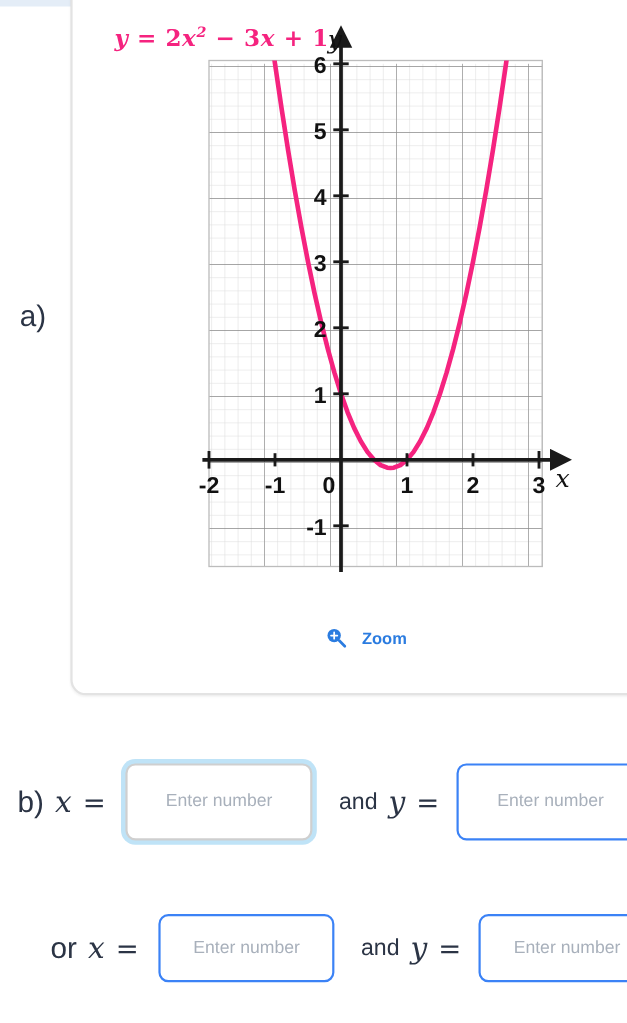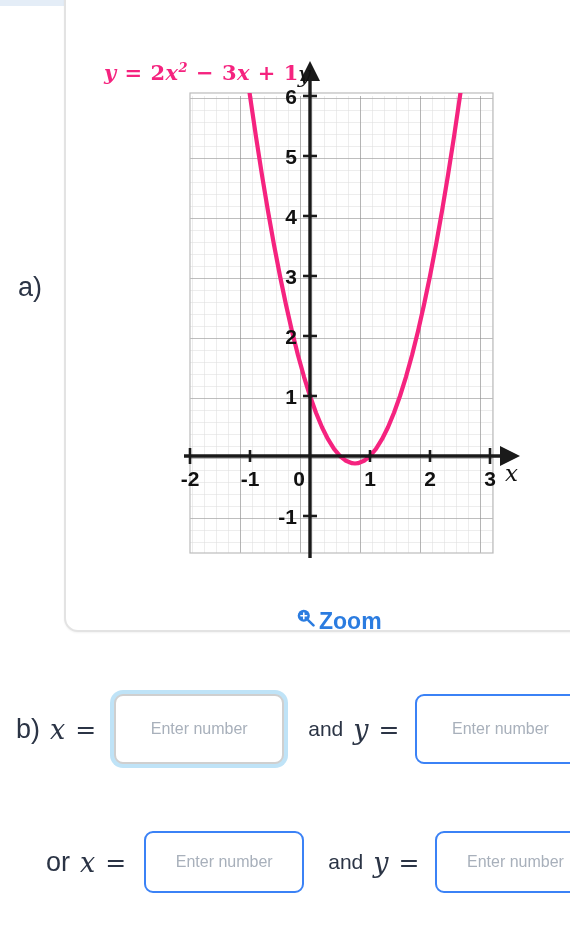--- a/index.html
+++ b/index.html
@@ -31,41 +31,41 @@
   #graph-card{
     position:absolute;left:64px;top:-24px;
     width:560px;height:656px;
     background:#ffffff;
     border:2px solid #e3e3e3;
     border-radius:14px;
     box-sizing:border-box;
     box-shadow:0 1px 2px rgba(0,0,0,.05);
   }
   #graph-inner{
-    position:absolute;left:0;top:0;width:538px;height:632px;margin-top:38px;
+    position:absolute;left:0;top:0;width:538px;height:632px;
   }
   
   #equation{
     position:absolute;left:104px;top:22px;
     font-family:"DejaVu Serif", serif;
     font-weight:bold;
     font-style:italic;
     font-size:21px;
     color:#f5237f;
     white-space:nowrap;
     letter-spacing:.5px;
   }
   #equation .sup{font-size:13px;vertical-align:super;font-style:italic;}
   #equation .op{font-style:normal;}
   
   #zoom-btn{
     position:absolute;left:296px;top:570px;
-    display:flex;align-items:flex-start;gap:4px;
+    display:flex;align-items:flex-end;gap:14px;
     color:#2b7ce0;
-    font-size:23px;font-weight:bold;
+    font-size:15px;font-weight:bold;
     cursor:pointer;
     background:none;border:none;padding:0;
     font-family:"Liberation Sans", sans-serif;
   }
   #zoom-btn svg{display:block;}
   
   .answer-row{position:absolute;left:0;width:570px;display:flex;align-items:center;}
   #row-b{top:694px;height:70px;padding-left:16px;}
   #row-or{top:830px;height:64px;padding-left:46px;}
   .lead{

